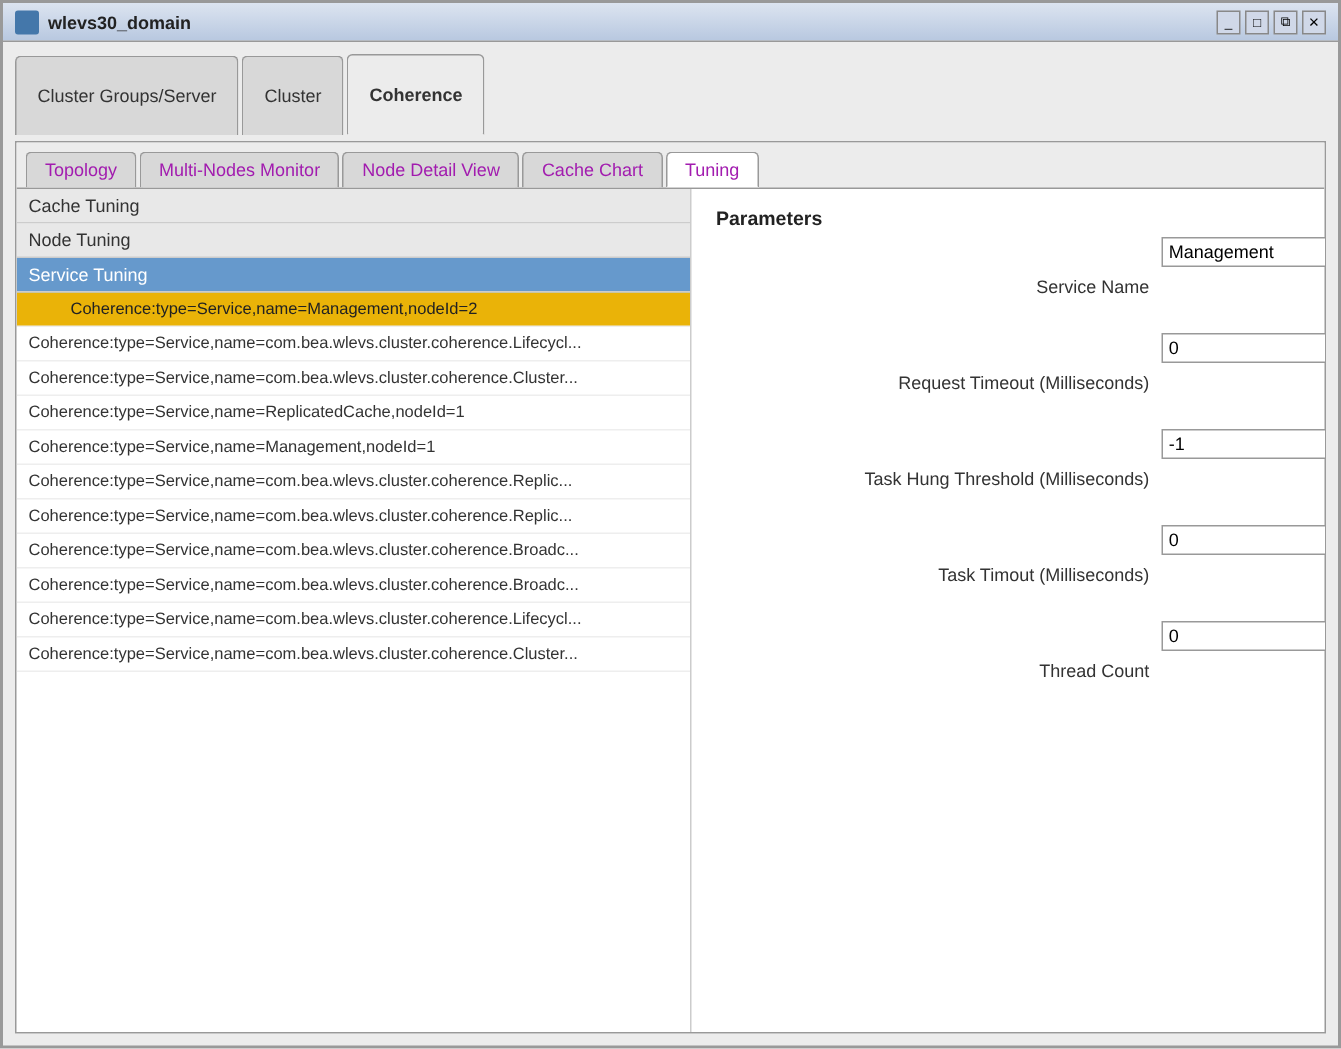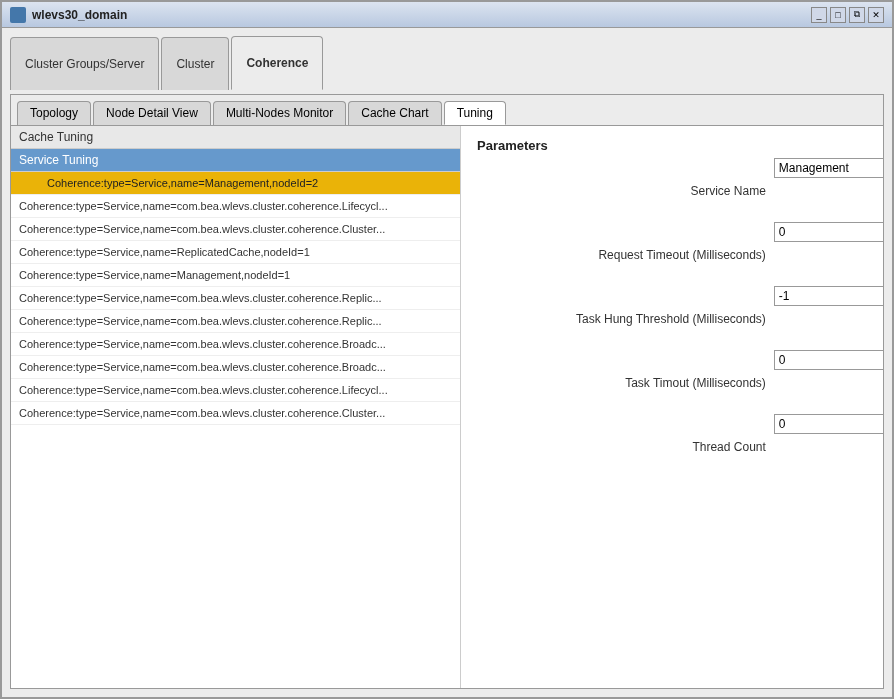--- a/index.html
+++ b/index.html
@@ -106,21 +106,21 @@
       background: #ececec;
       border-bottom: 1px solid #999;
     }
     .sub-tab {
       padding: 4px 12px;
       background: #d8d8d8;
       border: 1px solid #999;
       border-bottom: none;
       cursor: pointer;
       font-size: 12px;
-      color: #000000;
+      color: #a21caf;
       border-radius: 4px 4px 0 0;
     }
     .sub-tab.active {
       background: white;
       border-bottom: 1px solid white;
       z-index: 2;
     }
     
     .content-area {
       flex: 1;
@@ -276,30 +276,31 @@
     <div class="top-tabs">
       <div class="top-tab">Cluster Groups/Server</div>
       <div class="top-tab">Cluster</div>
       <div class="top-tab active">Coherence</div>
     </div>
 
     <div class="inner-panel">
 
       <div class="sub-tabs">
         <div class="sub-tab">Topology</div>
+        <div class="sub-tab">Multi-Nodes Monitor</div>
         <div class="sub-tab">Node Detail View</div>
-        <div class="sub-tab">Multi-Nodes Monitor</div>
         <div class="sub-tab">Cache Chart</div>
         <div class="sub-tab active">Tuning</div>
       </div>
 
       <div class="content-area">
 
         <div class="left-panel">
           <div class="tuning-group">Cache Tuning</div>
+          <div class="tuning-group">Node Tuning</div>
           <div class="tuning-group active">Service Tuning</div>
 
           <div class="service-list">
 
           <div class="service-item selected">Coherence:type=Service,name=Management,nodeId=2</div>
               <div class="service-item">Coherence:type=Service,name=com.bea.wlevs.cluster.coherence.Lifecycl...</div>
               <div class="service-item">Coherence:type=Service,name=com.bea.wlevs.cluster.coherence.Cluster...</div>
               <div class="service-item">Coherence:type=Service,name=ReplicatedCache,nodeId=1</div>
               <div class="service-item">Coherence:type=Service,name=Management,nodeId=1</div>
               <div class="service-item">Coherence:type=Service,name=com.bea.wlevs.cluster.coherence.Replic...</div>

